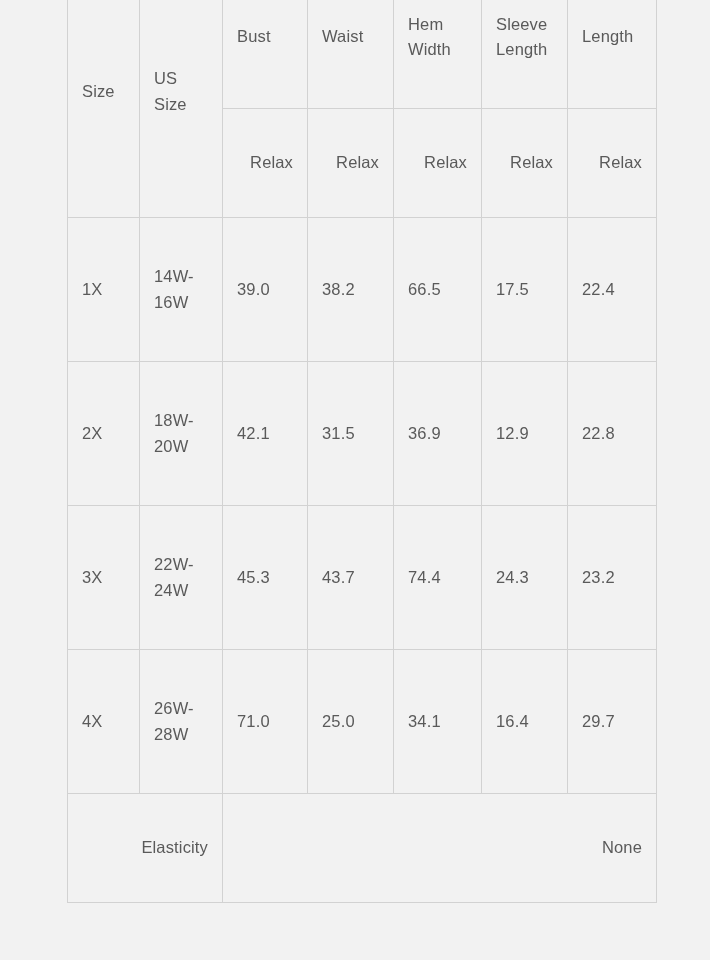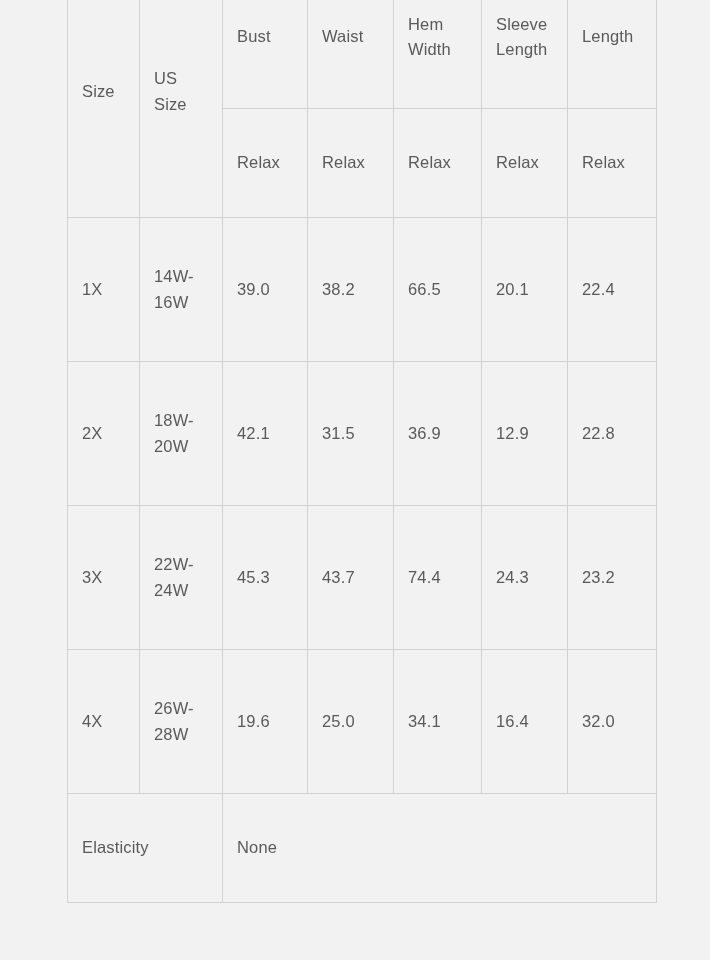--- a/index.html
+++ b/index.html
@@ -49,26 +49,26 @@
   col.c-size    { width: 72px; }
   col.c-ussize  { width: 83px; }
   col.c-bust    { width: 85px; }
   col.c-waist   { width: 86px; }
   col.c-hem     { width: 88px; }
   col.c-sleeve  { width: 86px; }
   col.c-length  { width: 89px; }
 
   
   tr.head-top td      { height: 142px; }
-  tr.head-sub td      { height: 108px; }
+  tr.head-sub td      { height: 108px; text-align: right; }
   td.span-head        { height: 250px; }
 
   
   tr.data-row td      { height: 143px; }
-  tr.elasticity-row td{ height: 108px; }
+  tr.elasticity-row td{ height: 108px; text-align: right; }
 </style>
 </head>
 <body>
 
 <div id="size-chart-wrap">
   <table class="size-chart">
     <colgroup>
       <col class="c-size">
       <col class="c-ussize">
       <col class="c-bust">
@@ -95,21 +95,21 @@
         <td>Relax</td>
         <td>Relax</td>
       </tr>
 
       <tr class="data-row">
         <td>1X</td>
         <td>14W-16W</td>
         <td>39.0</td>
         <td>38.2</td>
         <td>66.5</td>
-        <td>20.1</td>
+        <td>17.5</td>
         <td>22.4</td>
       </tr>
 
       <tr class="data-row">
         <td>2X</td>
         <td>18W-20W</td>
         <td>42.1</td>
         <td>31.5</td>
         <td>36.9</td>
         <td>12.9</td>
@@ -122,25 +122,25 @@
         <td>45.3</td>
         <td>43.7</td>
         <td>74.4</td>
         <td>24.3</td>
         <td>23.2</td>
       </tr>
 
       <tr class="data-row">
         <td>4X</td>
         <td>26W-28W</td>
-        <td>19.6</td>
+        <td>71.0</td>
         <td>25.0</td>
         <td>34.1</td>
         <td>16.4</td>
-        <td>32.0</td>
+        <td>29.7</td>
       </tr>
 
       <tr class="elasticity-row">
         <td colspan="2">Elasticity</td>
         <td colspan="5">None</td>
       </tr>
     </tbody>
   </table>
 </div>
 

